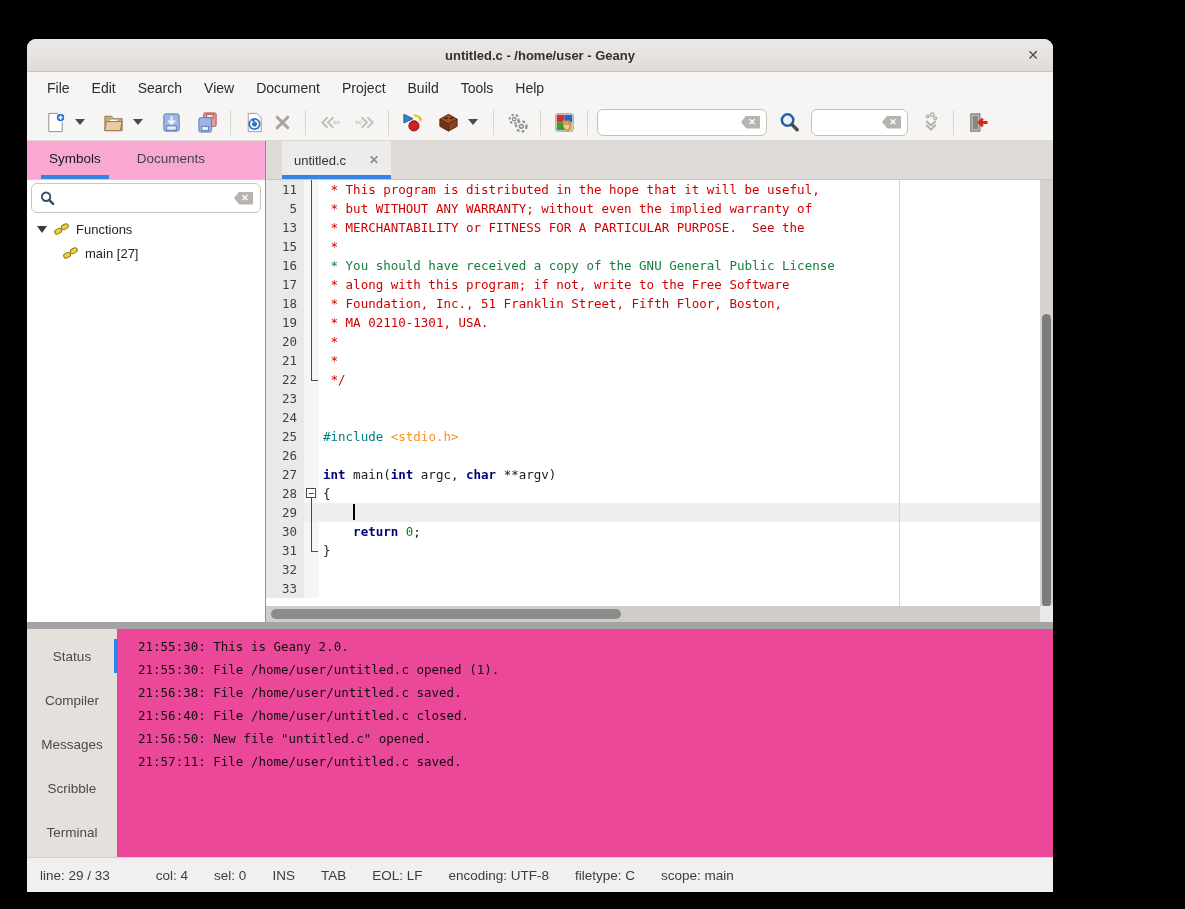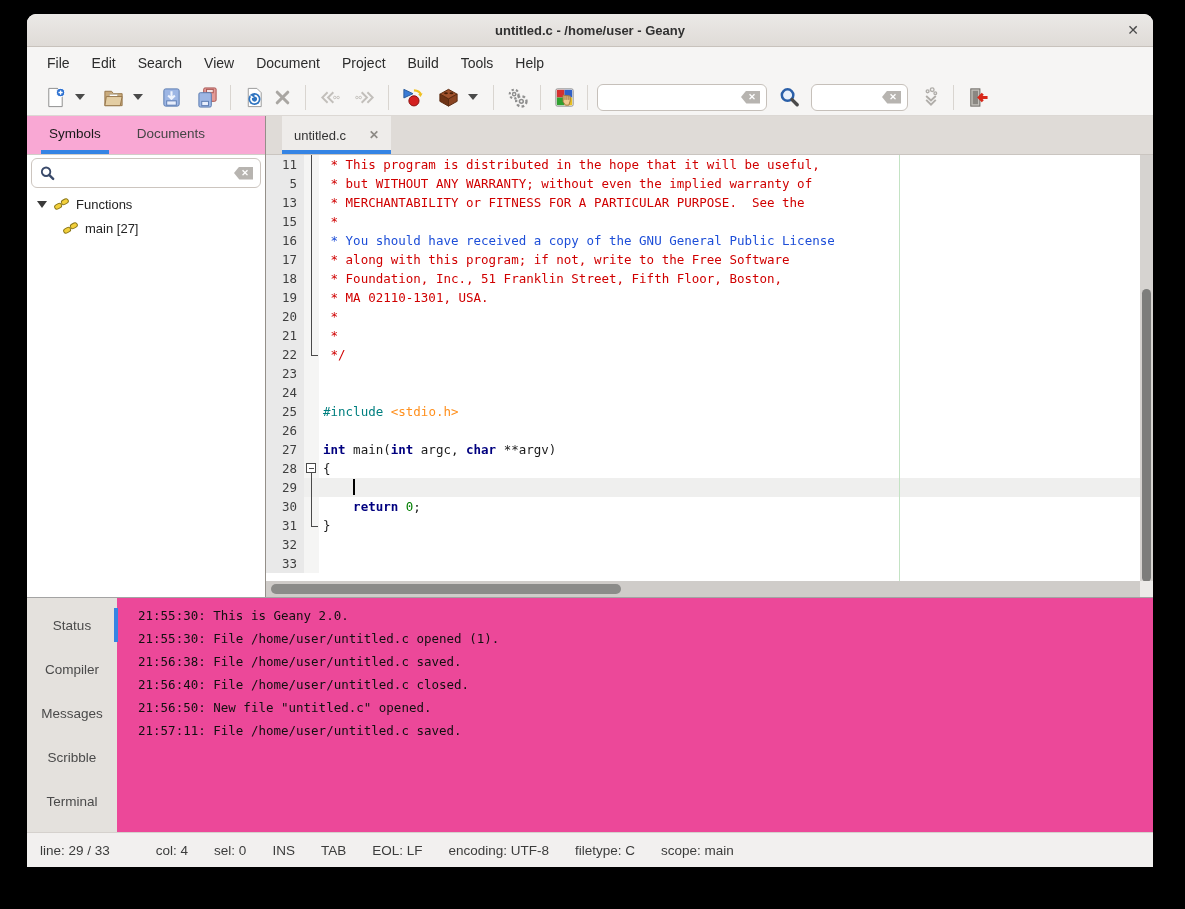--- a/index.html
+++ b/index.html
@@ -1,17 +1,17 @@
 <!DOCTYPE html>
 <html style="--accent: #3584e4;"><head>
 <meta charset="utf-8">
 <style>
   html,body{margin:0;padding:0;background:#000;width:1185px;height:909px;overflow:hidden;
     font-family:"Liberation Sans",sans-serif;}
-  .window{position:absolute;left:27px;top:14px;width:1126px;height:853px;background:#fff;
+  .window{position:absolute;left:27px;top:39px;width:1026px;height:853px;background:#fff;
     border-radius:9px 9px 0 0;overflow:hidden;box-shadow:0 2px 14px rgba(0,0,0,.6);}
   
   .titlebar{position:absolute;left:0;top:0;width:100%;height:33px;
     background:linear-gradient(#ebe9e7,#dfdbd7);border-bottom:1px solid #c8c2bc;box-sizing:border-box;
     display:flex;align-items:center;justify-content:center;}
   .title{font-size:13px;font-weight:bold;color:#313131;}
   .tclose{position:absolute;right:14px;top:7px;font-size:14px;color:#4a4a4a;cursor:pointer;line-height:18px;}
   
   .menubar{position:absolute;left:0;top:33px;width:100%;height:32px;background:#f6f5f4;
     display:flex;align-items:center;padding-left:9px;box-sizing:border-box;}
@@ -72,21 +72,21 @@
   .fm-box::after{content:"";position:absolute;left:1.5px;top:3.5px;width:5px;height:1px;background:#4a4a4a;}
   .fm-boxv{position:absolute;left:7px;top:14px;bottom:0;width:1px;background:#4a4a4a;}
   .caret{position:absolute;top:1px;height:16px;width:0;border-left:2px solid #000;}
   .llmarker{position:absolute;top:0;bottom:0;width:1px;z-index:5;}
   .vscroll{position:absolute;right:0;top:39px;bottom:16px;width:13px;background:#d6d3d0;}
   .vthumb{position:absolute;left:2px;width:9px;top:134px;height:293px;background:#7d7d7b;border-radius:5px;}
   .hscroll{position:absolute;left:0;right:13px;bottom:0;height:16px;background:#cfccc9;}
   .hthumb{position:absolute;left:5px;top:3px;width:350px;height:10px;background:#8b8b89;border-radius:5px;}
   .scorner{position:absolute;right:0;bottom:0;width:13px;height:16px;background:#eceae8;}
   
-  .msgwin{position:absolute;left:0;top:583px;width:100%;height:235px;background:#fff;border-top:1px solid #a3a3a3;box-sizing:border-box;}
+  .msgwin{position:absolute;left:0;top:583px;width:100%;height:235px;background:#fff;border-top:7px solid #a3a3a3;box-sizing:border-box;}
   .mtabs{position:absolute;left:0;top:0;width:90px;height:100%;background:#e4e1dd;}
   .mtab{height:34px;margin-top:10px;display:flex;align-items:center;justify-content:center;
     font-size:13.5px;color:#4a4a4a;}
   .mindicator{position:absolute;left:87px;top:10px;width:4px;height:34px;background:var(--accent);z-index:3;}
   .mlog{position:absolute;left:90px;top:0;right:0;height:100%;background:#ec4899;padding:6px 0 0 21px;box-sizing:border-box;}
   .mlog-line{font:12.5px/23px "DejaVu Sans Mono",monospace;color:#101010;white-space:pre;}
   
   .statusbar{position:absolute;left:0;top:818px;width:100%;height:35px;background:#f2f0ef;
     border-top:1px solid #d5d1cd;box-sizing:border-box;display:flex;align-items:center;padding-left:13px;}
   .sb-item{font-size:13.5px;color:#3c3c3c;margin-right:26px;}
@@ -329,21 +329,21 @@
             <div class="fm">
               <div class="fm-line"></div>
             </div>
             <div class="code"><span style="color: rgb(208, 0, 0);"> *</span></div>
           </div>
           <div class="row">
             <div class="gut">16</div>
             <div class="fm">
               <div class="fm-line"></div>
             </div>
-            <div class="code"><span style="color: #1d4ed8; margin-top: 28px;"> * You should have received a copy of the GNU General Public License</span></div>
+            <div class="code"><span style="color: #15803d; margin-top: 28px;"> * You should have received a copy of the GNU General Public License</span></div>
           </div>
           <div class="row">
             <div class="gut">17</div>
             <div class="fm">
               <div class="fm-line"></div>
             </div>
             <div class="code"><span style="color: rgb(208, 0, 0);"> * along with this program; if not, write to the Free Software</span></div>
           </div>
           <div class="row">
             <div class="gut">18</div>

